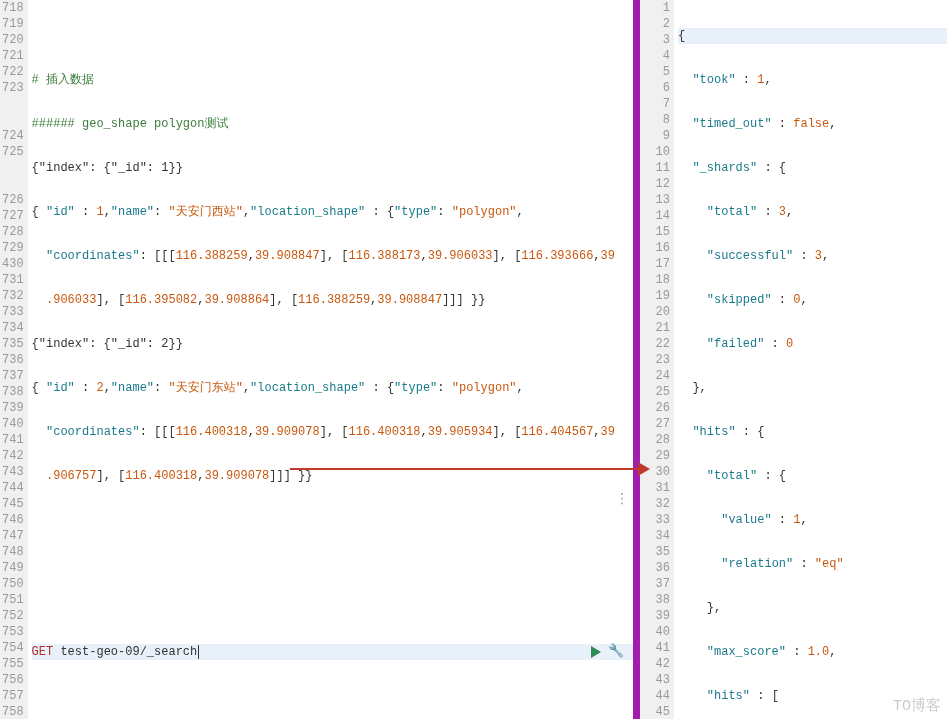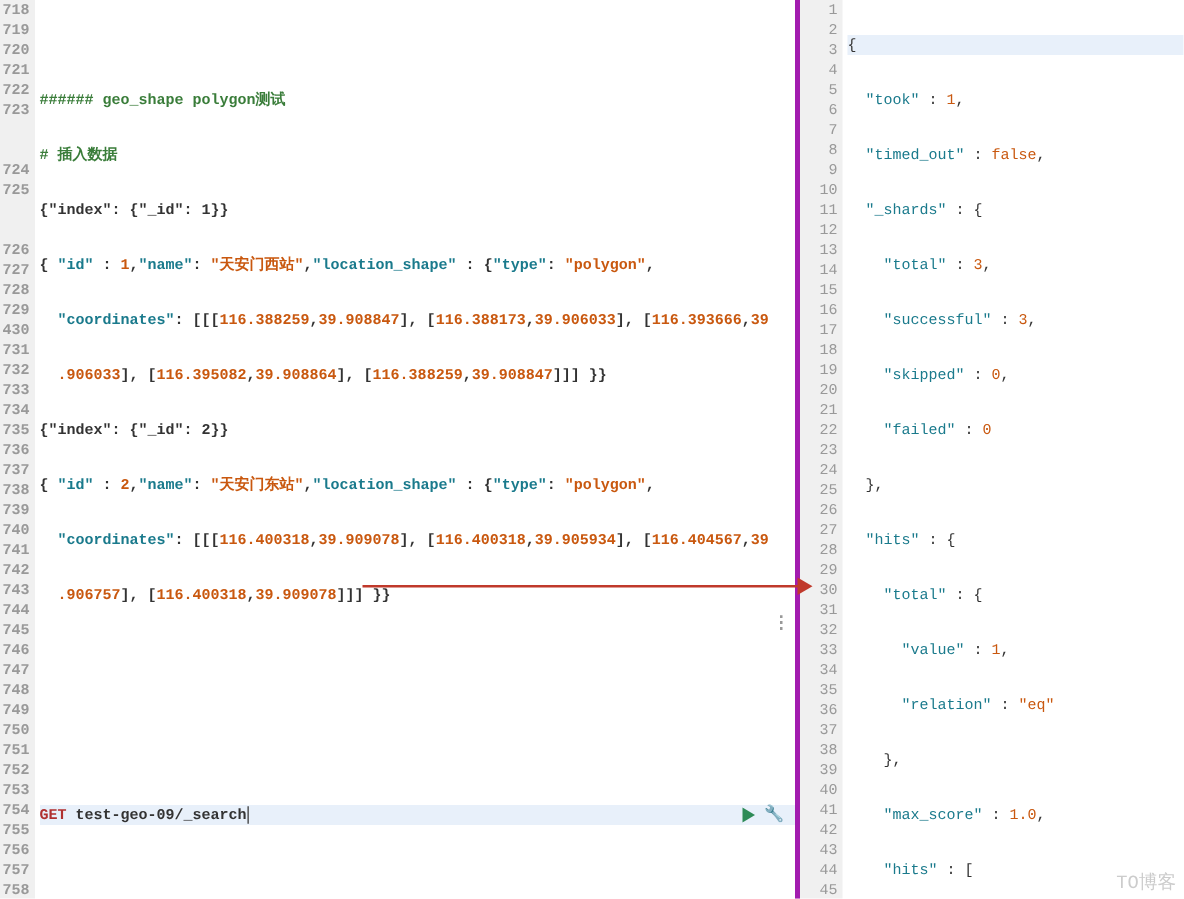--- a/index.html
+++ b/index.html
@@ -9,21 +9,21 @@
     background: #fff;
     display: flex;
     height: 719px;
     width: 947px;
     overflow: hidden;
   }
   .pane {
     display: flex;
     overflow: hidden;
   }
-  .left-pane { width: 640px; border-right: 4px solid #a21caf; flex-direction: column; font-weight: bold; }
+  .left-pane { width: 640px; border-right: 7px solid #a21caf; flex-direction: column; }
   .right-pane { flex: 1; }
   .gutter {
     background: #f0f0f0;
     color: #999;
     text-align: right;
     padding: 0 4px 0 2px;
     user-select: none;
     flex-shrink: 0;
   }
   .gutter .ln { height: 16px; line-height: 16px; display:block; }
@@ -147,22 +147,22 @@
       <span class="ln">753</span>
       <span class="ln">754</span>
       <span class="ln">755</span>
       <span class="ln">756</span>
       <span class="ln">757</span>
       <span class="ln">758</span>
 
     </div>
     <div class="code">
       <div class="code-line"></div>
+      <div class="code-line"><span class="k-comment"># 插入数据</span></div>
       <div class="code-line"><span class="k-comment">###### geo_shape polygon测试</span></div>
-      <div class="code-line"><span class="k-comment"># 插入数据</span></div>
       <div class="code-line">{"index": {"_id": 1}}</div>
       <div class="code-line"><span>{ </span><span class="k-key">"id"</span> : <span class="k-orange">1</span>,<span class="k-key">"name"</span>: <span class="k-orange">"天安门西站"</span>,<span class="k-key">"location_shape"</span> : {<span class="k-key">"type"</span>: <span class="k-orange">"polygon"</span>,</div>
       <div class="code-line">  <span class="k-key">"coordinates"</span>: [[[<span class="k-orange">116.388259</span>,<span class="k-orange">39.908847</span>], [<span class="k-orange">116.388173</span>,<span class="k-orange">39.906033</span>], [<span class="k-orange">116.393666</span>,<span class="k-orange">39</span></div>
       <div class="code-line">  <span class="k-orange">.906033</span>], [<span class="k-orange">116.395082</span>,<span class="k-orange">39.908864</span>], [<span class="k-orange">116.388259</span>,<span class="k-orange">39.908847</span>]]] }}</div>
       <div class="code-line">{"index": {"_id": 2}}</div>
       <div class="code-line"><span>{ </span><span class="k-key">"id"</span> : <span class="k-orange">2</span>,<span class="k-key">"name"</span>: <span class="k-orange">"天安门东站"</span>,<span class="k-key">"location_shape"</span> : {<span class="k-key">"type"</span>: <span class="k-orange">"polygon"</span>,</div>
       <div class="code-line">  <span class="k-key">"coordinates"</span>: [[[<span class="k-orange">116.400318</span>,<span class="k-orange">39.909078</span>], [<span class="k-orange">116.400318</span>,<span class="k-orange">39.905934</span>], [<span class="k-orange">116.404567</span>,<span class="k-orange">39</span></div>
       <div class="code-line">  <span class="k-orange">.906757</span>], [<span class="k-orange">116.400318</span>,<span class="k-orange">39.909078</span>]]] }}</div>
       <div class="code-line"></div>
       <div class="code-line"></div>

